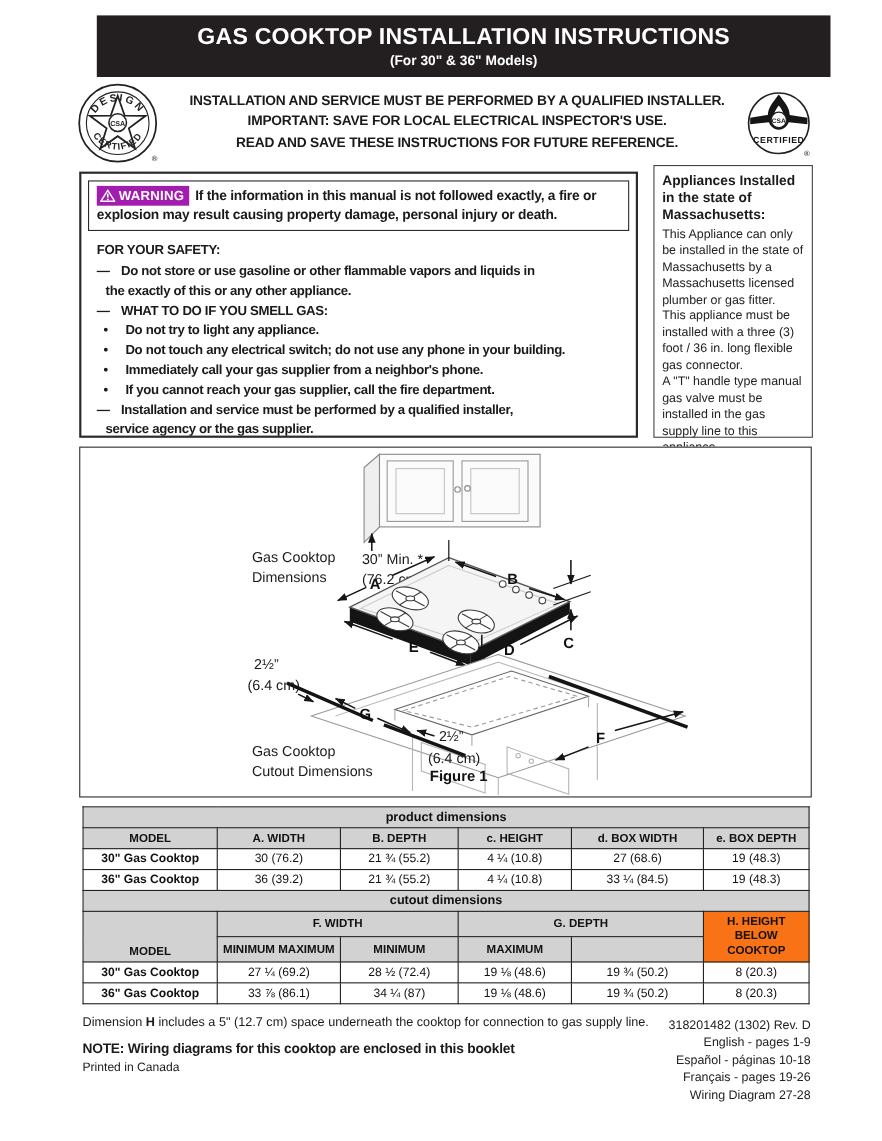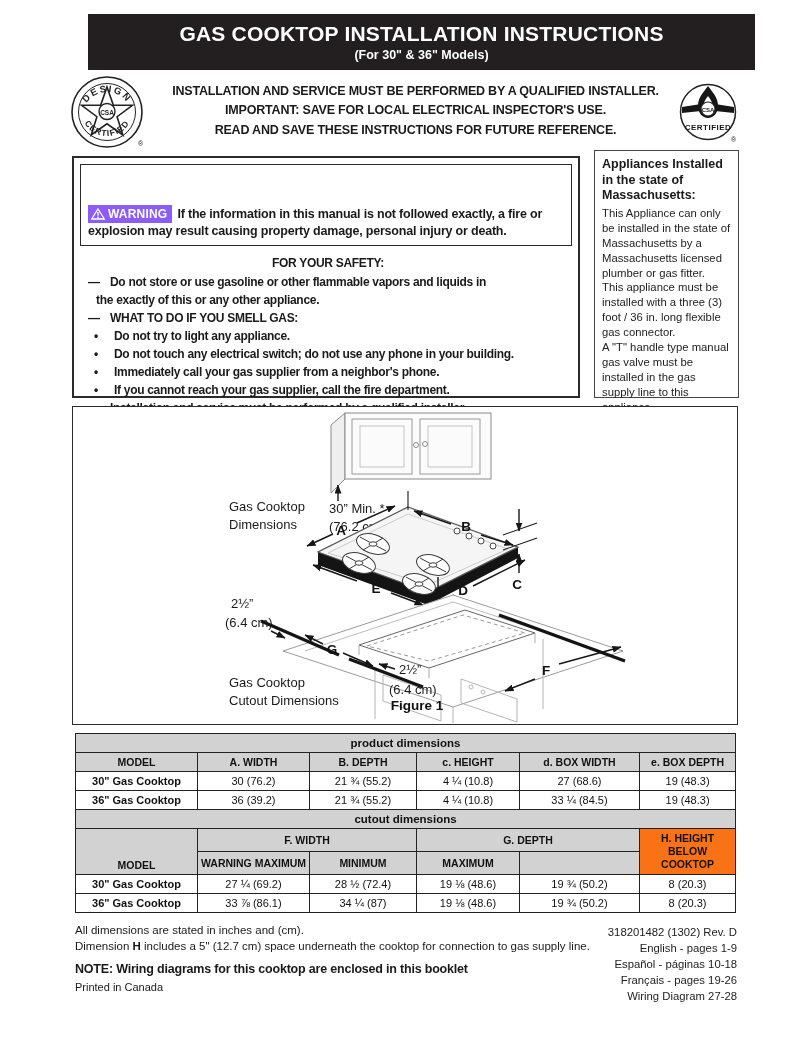--- a/index.html
+++ b/index.html
@@ -26,26 +26,26 @@
   
   .safety-box{
     position:absolute;left:72px;top:156px;width:508px;height:242px;
     border:2px solid #2b2b2b;background:#fff;box-sizing:border-box;
   }
   .warning-box{
     margin:6px 6px 4px 6px;border:1.5px solid #2b2b2b;padding:4px 7px 5px 7px;
     font-size:12.5px;font-weight:bold;letter-spacing:-0.2px;line-height:1.35;
   }
   .warn-chip{
-    display:inline-flex;align-items:center;gap:3px;background:#8b5cf6;color:#fff;
-    padding:1px 5px 1px 3px;margin-right:5px;vertical-align:-2px;margin-top:36px;
+    display:inline-flex;align-items:center;gap:3px;background:#a21caf;color:#fff;
+    padding:1px 5px 1px 3px;margin-right:5px;vertical-align:-2px;
   }
   .warn-chip .wl{font-size:12px;font-weight:bold;letter-spacing:.2px;}
   .safety-list{padding:4px 10px 0 14px;font-size:12px;font-weight:bold;letter-spacing:-0.3px;line-height:1.5;}
-  .s-head{margin-bottom:1px;text-align:center;}
+  .s-head{margin-bottom:1px;}
   .s-line{white-space:nowrap;}
   .s-line .pfx{display:inline-block;width:22px;}
   .s-line.bullet .pfx{width:26px;padding-left:6px;box-sizing:border-box;}
   .s-line.cont{padding-left:8px;}
   .s-line.cont2{padding-left:26px;}
   
   .mass-box{
     position:absolute;left:594px;top:150px;width:145px;height:248px;
     border:1.5px solid #444;box-sizing:border-box;padding:6px 7px;background:#fff;
   }
@@ -356,21 +356,21 @@
       <tr>
         <td class="model-b" rowspan="2">MODEL</td>
         <td class="hdr" colspan="2">F. WIDTH</td>
         <td class="hdr" colspan="2">G. DEPTH</td>
         <td class="hbelow" rowspan="2">
           <div>H. HEIGHT BELOW</div>
           <div>COOKTOP</div>
         </td>
       </tr>
       <tr>
-        <td class="subflow">WARNING MAXIMUM</td>
+        <td class="subflow">MINIMUM MAXIMUM</td>
         <td class="hdr">MINIMUM</td>
         <td class="hdr">MAXIMUM</td>
         <td class="hdr"></td>
       </tr>
       <tr>
         <td class="model">30" Gas Cooktop</td>
         <td>27 ¼ (69.2)</td>
         <td>28 ½ (72.4)</td>
         <td>19 ⅛ (48.6)</td>
         <td>19 ¾ (50.2)</td>
@@ -382,21 +382,20 @@
         <td>34 ¼ (87)</td>
         <td>19 ⅛ (48.6)</td>
         <td>19 ¾ (50.2)</td>
         <td>8 (20.3)</td>
       </tr>
     </tbody>
   </table>
 </div>
 
 <div class="footer-left">
-  <div>All dimensions are stated in inches and (cm).</div>
   <div><span>Dimension </span><b>H</b><span> includes a 5" (12.7 cm) space underneath the cooktop for connection to gas supply line.</span></div>
   <div class="n3">NOTE: Wiring diagrams for this cooktop are enclosed in this booklet</div>
   <div class="n4">Printed in Canada</div>
 </div>
 
 <div class="footer-right">
   <div>318201482 (1302) Rev. D</div>
   <div>English - pages 1-9</div>
   <div>Español - páginas 10-18</div>
   <div>Français - pages 19-26</div>

